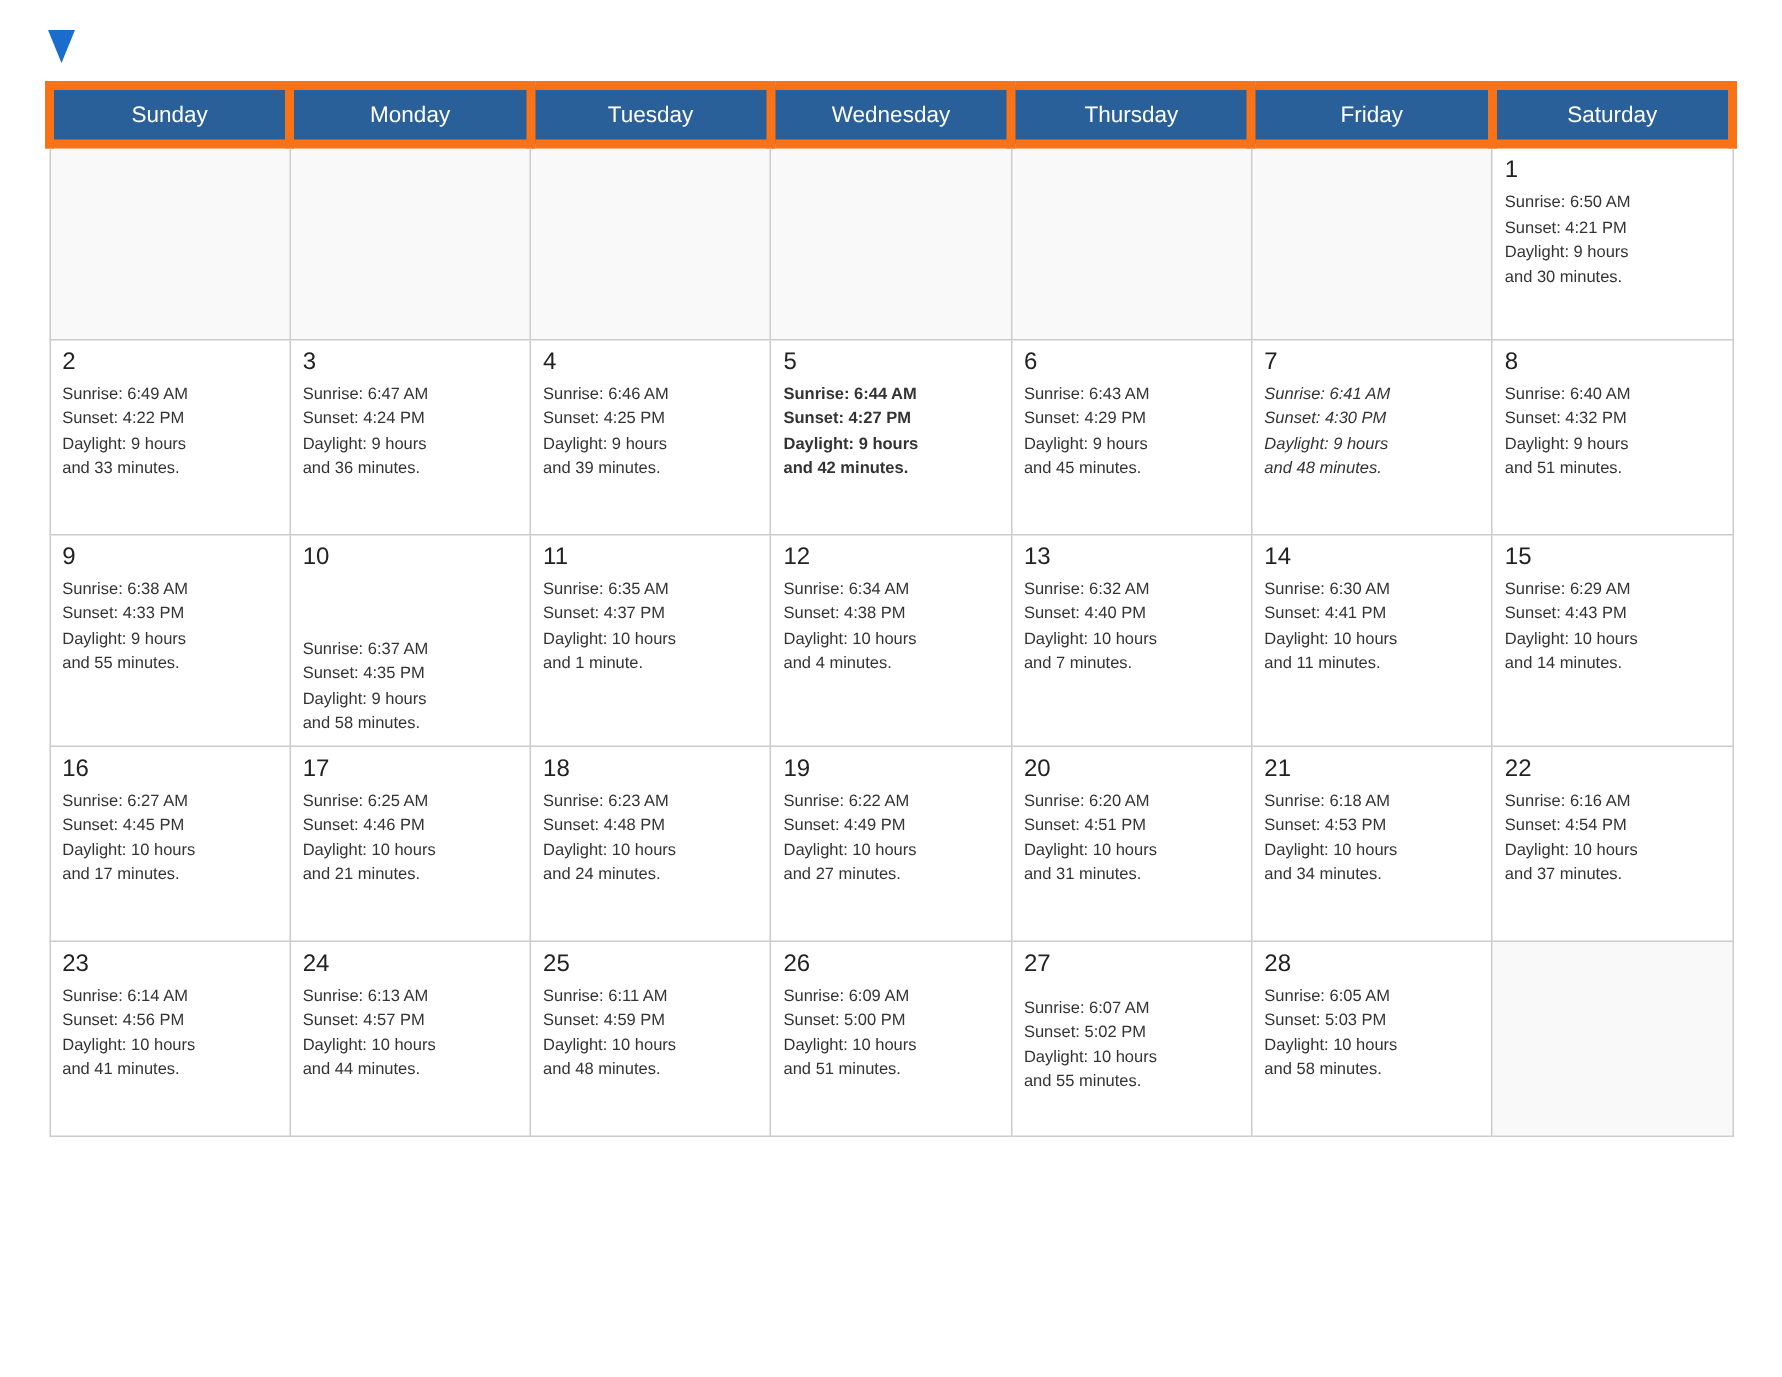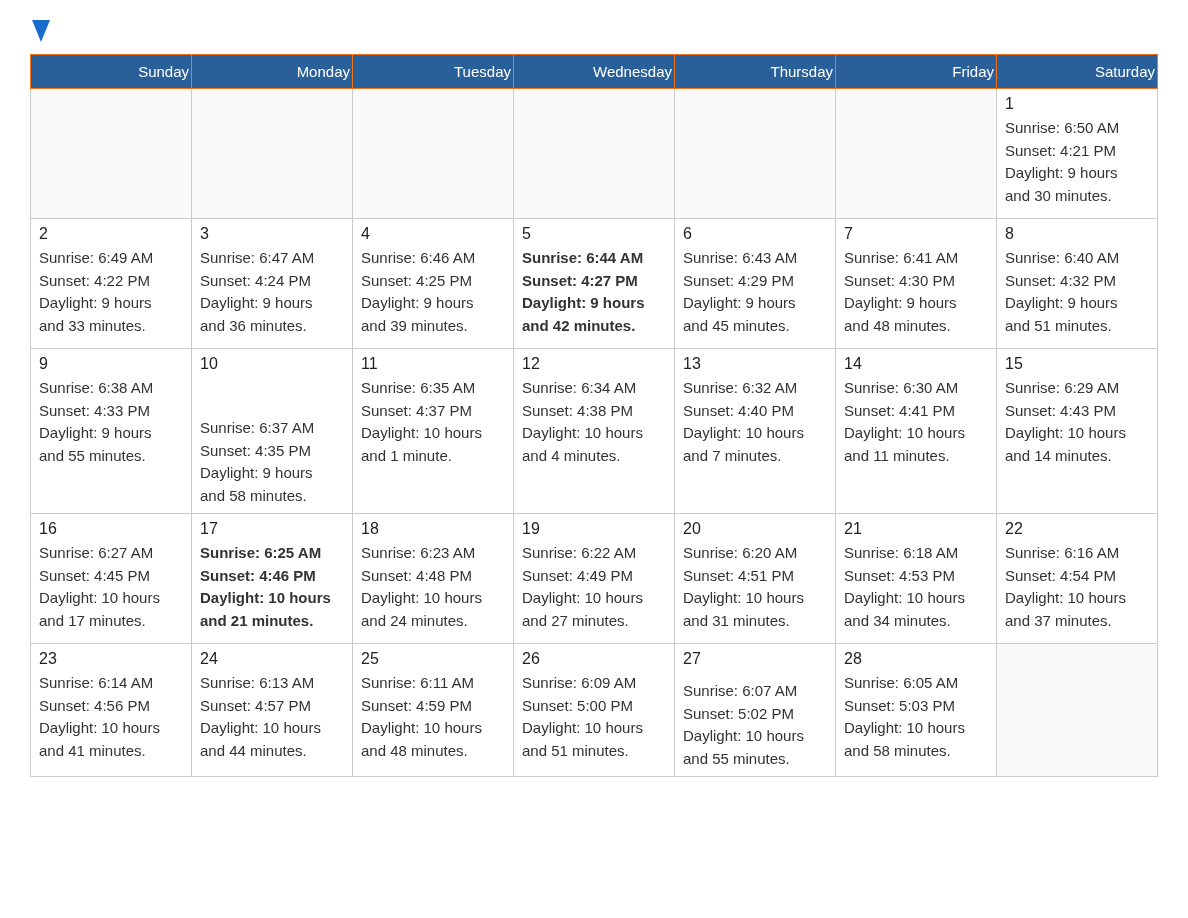--- a/index.html
+++ b/index.html
@@ -34,40 +34,40 @@
     .calendar {
       width: 100%;
       border-collapse: collapse;
       table-layout: fixed;
     }
     .calendar thead th {
       background-color: #2a6099;
       color: #fff;
       font-size: 15px;
       font-weight: normal;
-      padding: 8px 2px;
-      text-align: right;
-      border: 1px solid #f97316;
+      padding: 8px 22px;
+      text-align: center;
+      border: 6px solid #f97316;
     }
     .calendar tbody td {
       border: 1px solid #ccc;
       vertical-align: top;
       padding: 6px 8px;
       min-height: 110px;
       height: 130px;
     }
     .day-num {
       font-size: 16px;
       font-weight: normal;
       color: #222;
       display: block;
       margin-bottom: 4px;
     }
     .day-info {
-      font-size: 15px;
+      font-size: 11px;
       color: #333;
       line-height: 1.5;
     }
     .empty-cell {
       background: #f9f9f9;
     }
     .logo-general {
       font-size: 30px;
       font-weight: bold;
       color: #333;
@@ -177,21 +177,21 @@
         </td>
         <td>
           <span class="day-num">6</span>
           <div class="day-info" style="white-space: pre-line;">Sunrise: 6:43 AM
 Sunset: 4:29 PM
 Daylight: 9 hours
 and 45 minutes.</div>
         </td>
         <td>
           <span class="day-num">7</span>
-          <div class="day-info" style="white-space: pre-line;">Sunrise: 6:41 AM
+          <div class="day-info" style="white-space: pre-line; font-style: italic;">Sunrise: 6:41 AM
 Sunset: 4:30 PM
 Daylight: 9 hours
 and 48 minutes.</div>
         </td>
         <td>
           <span class="day-num">8</span>
           <div class="day-info" style="white-space: pre-line;">Sunrise: 6:40 AM
 Sunset: 4:32 PM
 Daylight: 9 hours
 and 51 minutes.</div>
@@ -251,21 +251,21 @@
       <tr>
         <td>
           <span class="day-num">16</span>
           <div class="day-info" style="white-space: pre-line;">Sunrise: 6:27 AM
 Sunset: 4:45 PM
 Daylight: 10 hours
 and 17 minutes.</div>
         </td>
         <td>
           <span class="day-num">17</span>
-          <div class="day-info" style="white-space: pre-line; font-weight: bold;">Sunrise: 6:25 AM
+          <div class="day-info" style="white-space: pre-line;">Sunrise: 6:25 AM
 Sunset: 4:46 PM
 Daylight: 10 hours
 and 21 minutes.</div>
         </td>
         <td>
           <span class="day-num">18</span>
           <div class="day-info" style="white-space: pre-line;">Sunrise: 6:23 AM
 Sunset: 4:48 PM
 Daylight: 10 hours
 and 24 minutes.</div>

